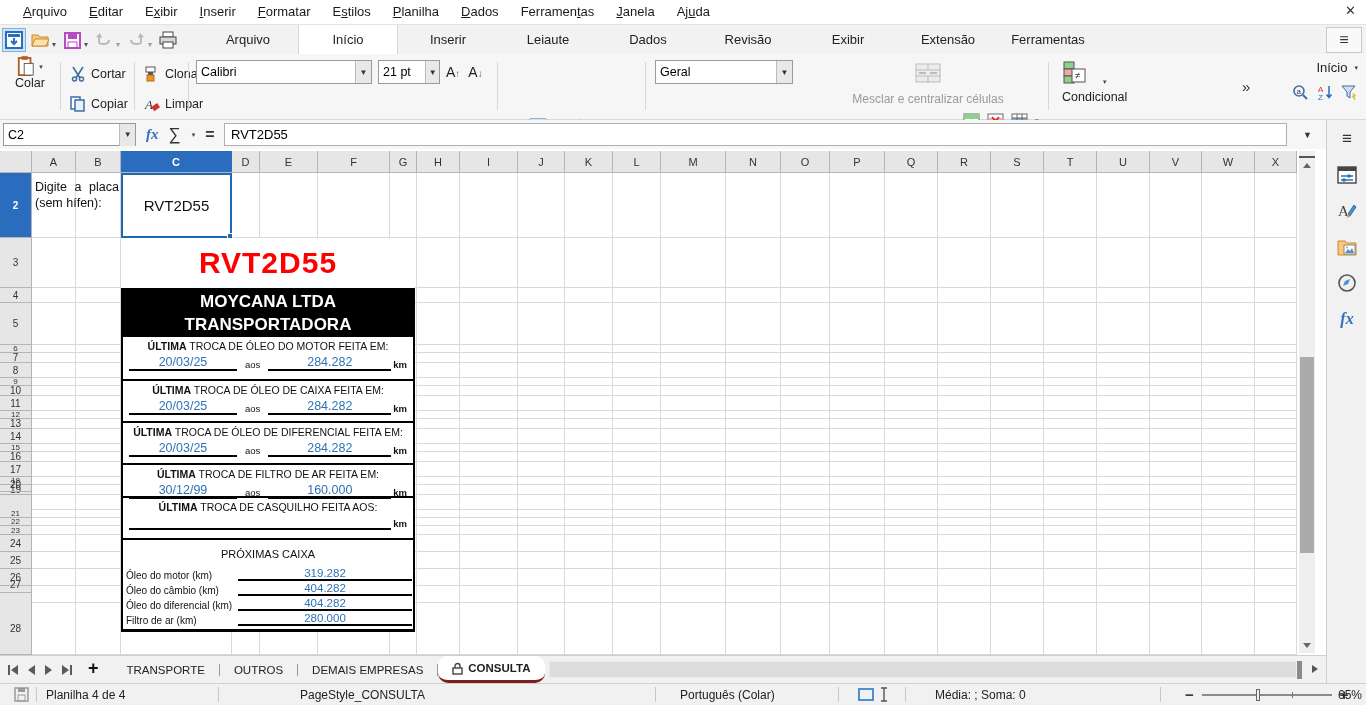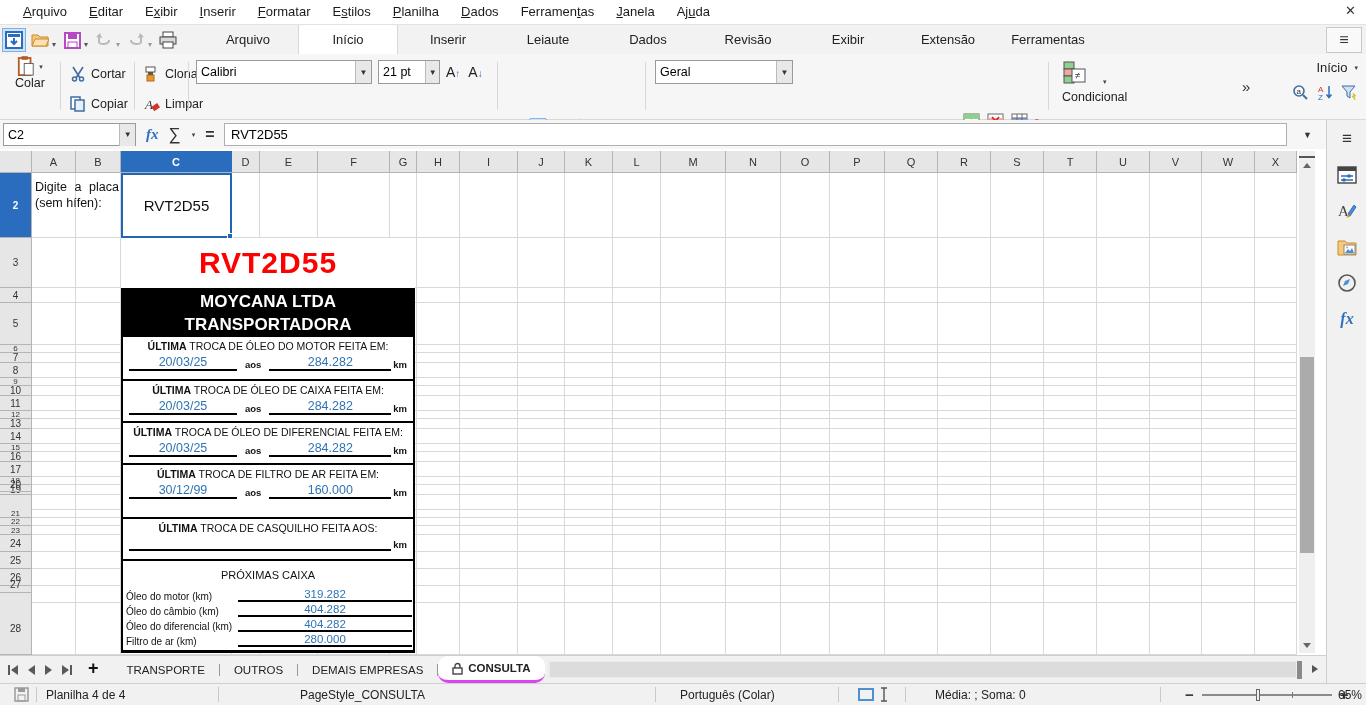--- a/index.html
+++ b/index.html
@@ -76,21 +76,21 @@
   
   .doc { position:absolute; left:89px; top:65px; width:294px; }
   .doc-title { height:50px; background:#fff; display:flex; align-items:center; justify-content:center; color:#f00; font-weight:bold; font-size:30px; letter-spacing:1px; }
   .doc-banner { height:49px; background:#000; color:#fff; font-weight:bold; font-size:17px; text-align:center; line-height:23px; padding-top:2px; }
   .doc-body { background:#fff; border-left:2px solid #000; border-right:2px solid #000; border-bottom:3px solid #000; }
   .sec { border-top:2px solid #000; padding:3px 6px 0 6px; }
   .sec:first-child { border-top:none; }
   .sec-label { text-align:center; font-size:10.5px; color:#111; }
   .sec-vals { display:flex; align-items:flex-end; margin-top:3px; padding-bottom:2px; }
   .sec-date { flex:0 0 108px; text-align:center; color:#2e74b5; font-size:12.5px; border-bottom:2px solid #000; }
-  .sec-conj { font-size:9.5px; padding:0 8px 1px 8px; color:#111;font-weight:bold; }
+  .sec-conj { font-size:9.5px; padding:0 8px 1px 8px; color:#111; }
   .sec-val { flex:1; text-align:center; color:#2e74b5; font-size:12.5px; border-bottom:2px solid #000; }
   .sec-unit { font-size:9.5px; font-weight:bold; padding:0 0 1px 2px; color:#111; }
   .sec-blank { flex:1; height:14px; border-bottom:2px solid #000; }
   .next-title { border-top:2px solid #000; text-align:center; font-size:11px; padding:8px 0 4px 0; color:#111; }
   .next-rows { padding:2px 0 3px 0; }
   .nrow { display:flex; align-items:flex-end; height:15px; padding-left:3px; }
   .nrow-label { flex:0 0 112px; font-size:10px; color:#111; white-space:nowrap; }
   .nrow-val { flex:1; text-align:center; font-size:11.5px; color:#2e74b5; border-bottom:2px solid #000; margin-right:1px; }
 
   
@@ -112,21 +112,21 @@
   .navbtns { display:flex; align-items:center; gap:10px; padding:0 8px 0 8px; }
   .tri { width:0; height:0; border-top:5px solid transparent; border-bottom:5px solid transparent; }
   .tri.r { border-left:7px solid #5a5a5a; }
   .tri.l { border-right:7px solid #5a5a5a; }
   .bar { width:2px; height:10px; background:#5a5a5a; }
   .navico { display:flex; align-items:center; gap:1px; }
   .addsheet { font-size:18px; font-weight:bold; color:#111; padding:0 14px 2px 8px; }
   .sheettabs { display:flex; align-items:stretch; height:100%; font-size:11.5px; }
   .stab { display:flex; align-items:center; padding:0 14px; color:#222; position:relative; }
   .stab-sep { width:1px; height:12px; background:#999; align-self:center; }
-  .stab.active { background:#fff; font-weight:bold; border-bottom:3px solid #d946ef;border-radius:10px; }
+  .stab.active { background:#fff; font-weight:bold; border-bottom:3px solid #7f1d1d;border-radius:10px; }
   .stab.active .locksvg { margin-right:5px; }
   .hscroll { position:absolute; left:548px; right:28px; top:5px; height:17px; background:#ececec; }
   .hs-thumb { position:absolute; left:2px; right:2px; top:1px; height:15px; background:#dcdcdc; }
   .hs-btn { position:absolute; right:8px; top:9px; width:0; height:0; border-top:4px solid transparent; border-bottom:4px solid transparent; border-left:6px solid #555; }
   .hs-split { position:absolute; right:24px; top:5px; width:5px; height:18px; background:#8a8a8a; }
 
   
   .statusbar { position:absolute; top:683px; left:0; width:1366px; height:22px; background:#f1f1f1; border-top:1px solid #cfcfcf; font-size:12px; color:#222; }
   .sseg { position:absolute; top:0; height:21px; display:flex; align-items:center; }
   .ssep { position:absolute; top:3px; width:1px; height:15px; background:#c9c9c9; }
@@ -404,20 +404,30 @@
           </svg>
       </span>
         <span class="drop">▾</span>
       <span style="font-size:15px;color:#333;">%</span>
       <span style="font-size:14px;color:#333;">0,0</span>
       <span style="width:1px;height:18px;background:#d8d8d8;margin:0 2px;"></span>
       <span style="font-size:12px;color:#333;"><span>,00</span><span style="color:#2a6dbf;font-weight:bold;">+</span></span>
       <span style="font-size:12px;color:#333;"><span>,00</span><span style="color:#d0342c;font-weight:bold;font-size:10px;">✕</span></span>
     </div>
 
+    <div style="position:absolute;left:848px;top:8px;width:160px;text-align:center;">
+      <span class="tico" style="width:28px;height:22px;">
+        <svg width="26" height="20" viewBox="0 0 26 20">
+            <rect x="1" y="1" width="24" height="18" fill="#ececec" stroke="#bbb"></rect>
+            <path d="M1 7 H26 M1 13 H26 M13 1 V7 M13 13 V20" stroke="#bbb"></path>
+            <path d="M4 10 h7 M22 10 h-7" stroke="#bbb" stroke-width="2"></path>
+          </svg>
+      </span>
+      <div class="greytxt" style="font-size:12px;margin-top:6px;white-space:nowrap;">Mesclar e centralizar células</div>
+    </div>
 
     <div style="position:absolute;left:962px;top:58px;">
       <div style="display:flex;gap:6px;align-items:center;">
         <span class="tico">
           <svg width="17" height="16" viewBox="0 0 17 16">
               <rect x="1" y="1" width="15" height="14" fill="#fff" stroke="#6b6b6b"></rect>
               <rect x="1" y="1" width="15" height="5" fill="#8fd08f"></rect>
               <path d="M8.5 13 V8 M6 10 l2.5-2.5 2.5 2.5" stroke="#2f7d2f" stroke-width="1.4" fill="none"></path>
             </svg>
         </span>
@@ -675,21 +685,21 @@
               </div>
               <div class="sec" style="height: 42px;">
                 <div class="sec-label"><b>ÚLTIMA</b> TROCA DE ÓLEO DE DIFERENCIAL FEITA EM:</div>
                 <div class="sec-vals">
                   <span class="sec-date">20/03/25</span>
                   <span class="sec-conj">aos</span>
                   <span class="sec-val">284.282</span>
                   <span class="sec-unit">km</span>
                 </div>
               </div>
-              <div class="sec" style="height: 54px;">
+              <div class="sec" style="height: 33px;">
                 <div class="sec-label"><b>ÚLTIMA</b> TROCA DE FILTRO DE AR FEITA EM:</div>
                 <div class="sec-vals">
                   <span class="sec-date">30/12/99</span>
                   <span class="sec-conj">aos</span>
                   <span class="sec-val">160.000</span>
                   <span class="sec-unit">km</span>
                 </div>
               </div>
               <div class="sec" style="height: 42px;">
                 <div class="sec-label"><b>ÚLTIMA</b> TROCA DE CASQUILHO FEITA AOS:</div>

